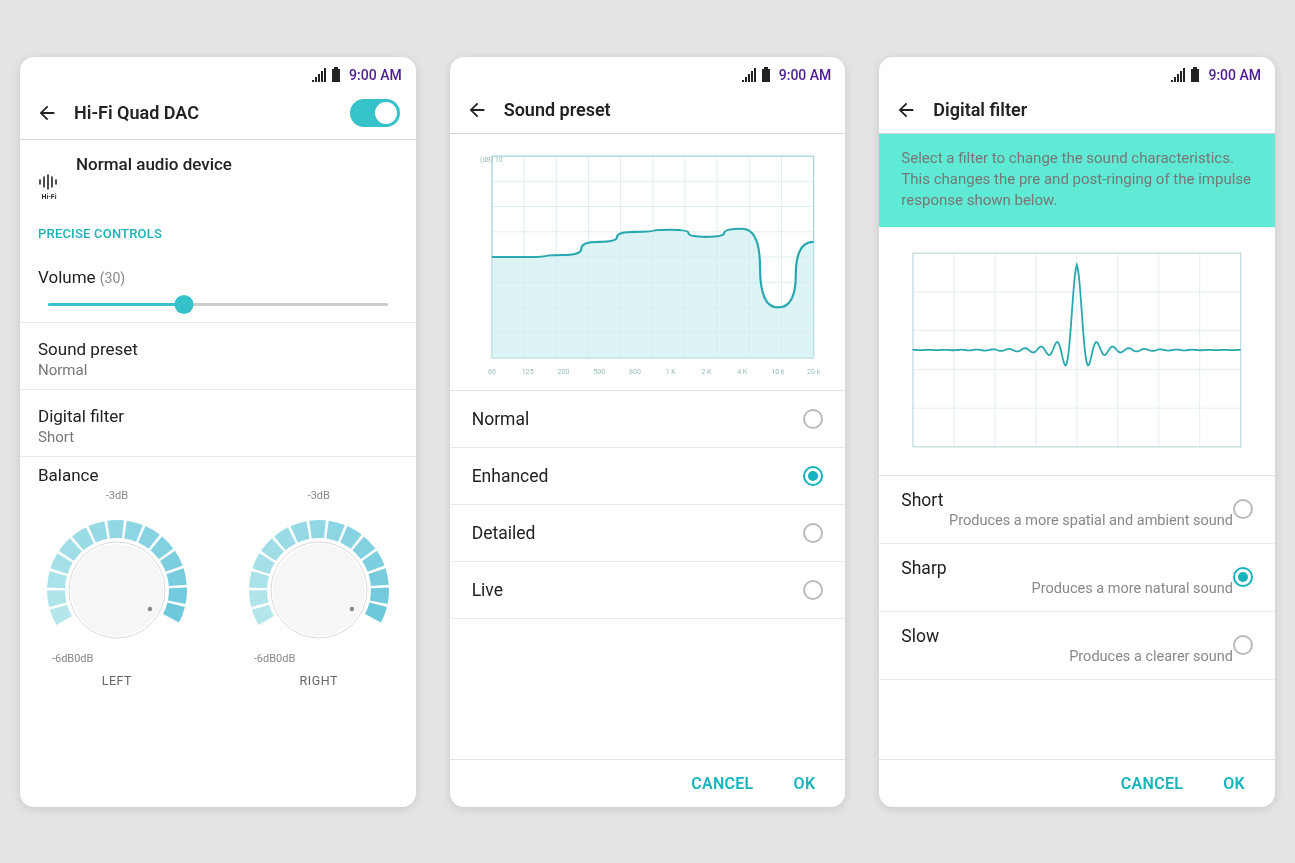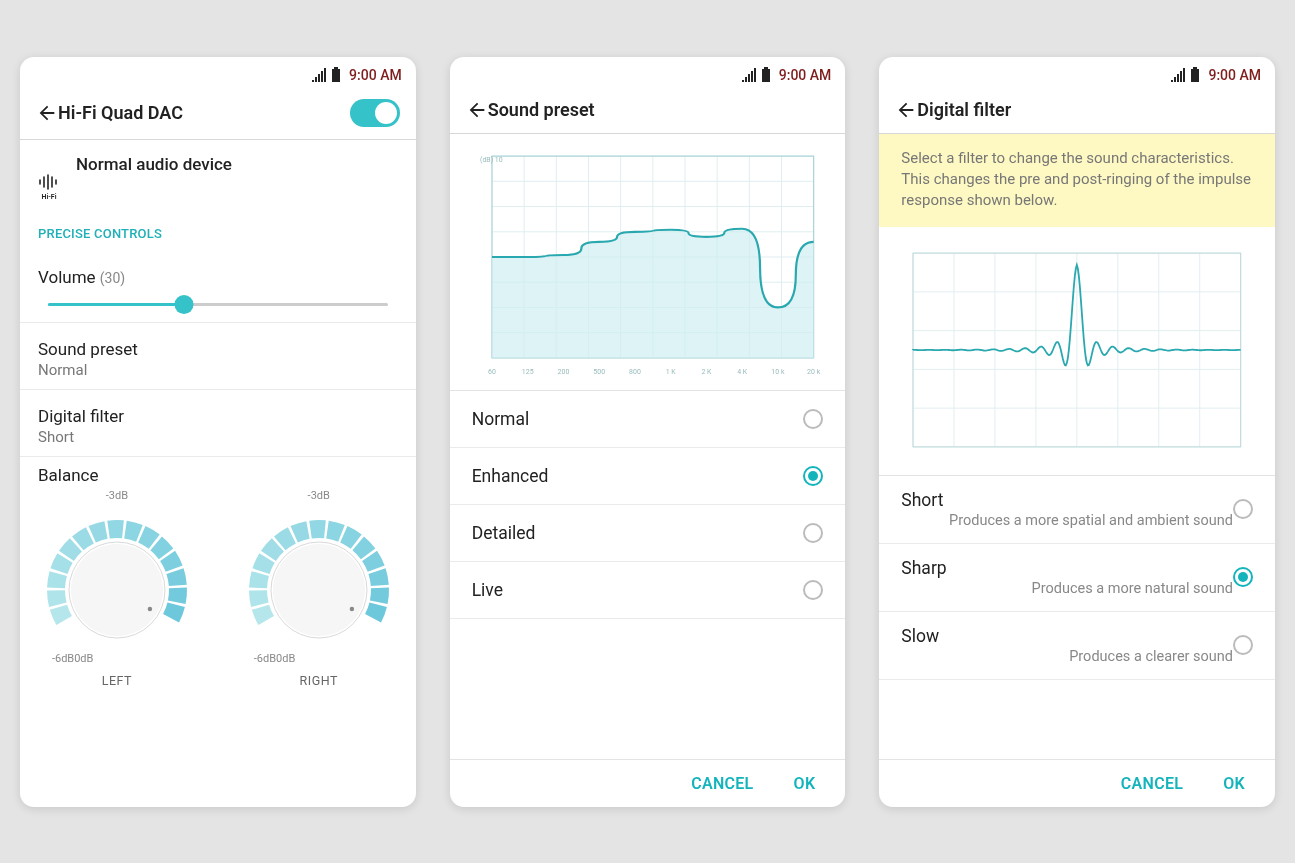--- a/index.html
+++ b/index.html
@@ -26,32 +26,33 @@
     position: relative;
   }
   
   .status-bar {
     height: 32px;
     display: flex;
     justify-content: flex-end;
     align-items: center;
     font-size: 14px;
     font-weight: 500;
-    color: #7f1d1d;
+    color: #4c1d95;
     padding: 4px 14px 0 0;
     gap: 4px;
   }
   .status-bar svg { vertical-align: middle; }
   .status-time { margin-left: 4px; }
   
   .app-bar {
     display: flex;
     align-items: center;
     padding: 10px 16px 12px 16px;
     border-bottom: 1px solid #d7d7d7;
+    gap: 16px;
   }
   .app-title {
     font-size: 18px;
     font-weight: 600;
     color: #222;
     flex: 1;
   }
   .back-arrow { cursor: pointer; }
   .toggle {
     width: 50px;
@@ -139,21 +140,21 @@
     color: #888;
     margin-top: -12px;
   }
   .knob-name { font-size: 12.5px; color: #666; margin-top: 8px; letter-spacing: 0.5px; }
   
   .info-block {
     padding: 14px 22px 16px 22px;
     font-size: 15px;
     color: #777;
     line-height: 1.4;
-    background: #fef9c3;
+    background: #5eead4;
   }
   .graph-area {
     background: #fff;
     padding: 14px 24px 8px 24px;
     border-bottom: 1px solid #e3e3e3;
   }
   .radio-list { flex: 1; overflow-y: auto; }
   .radio-item {
     display: flex;
     align-items: center;

